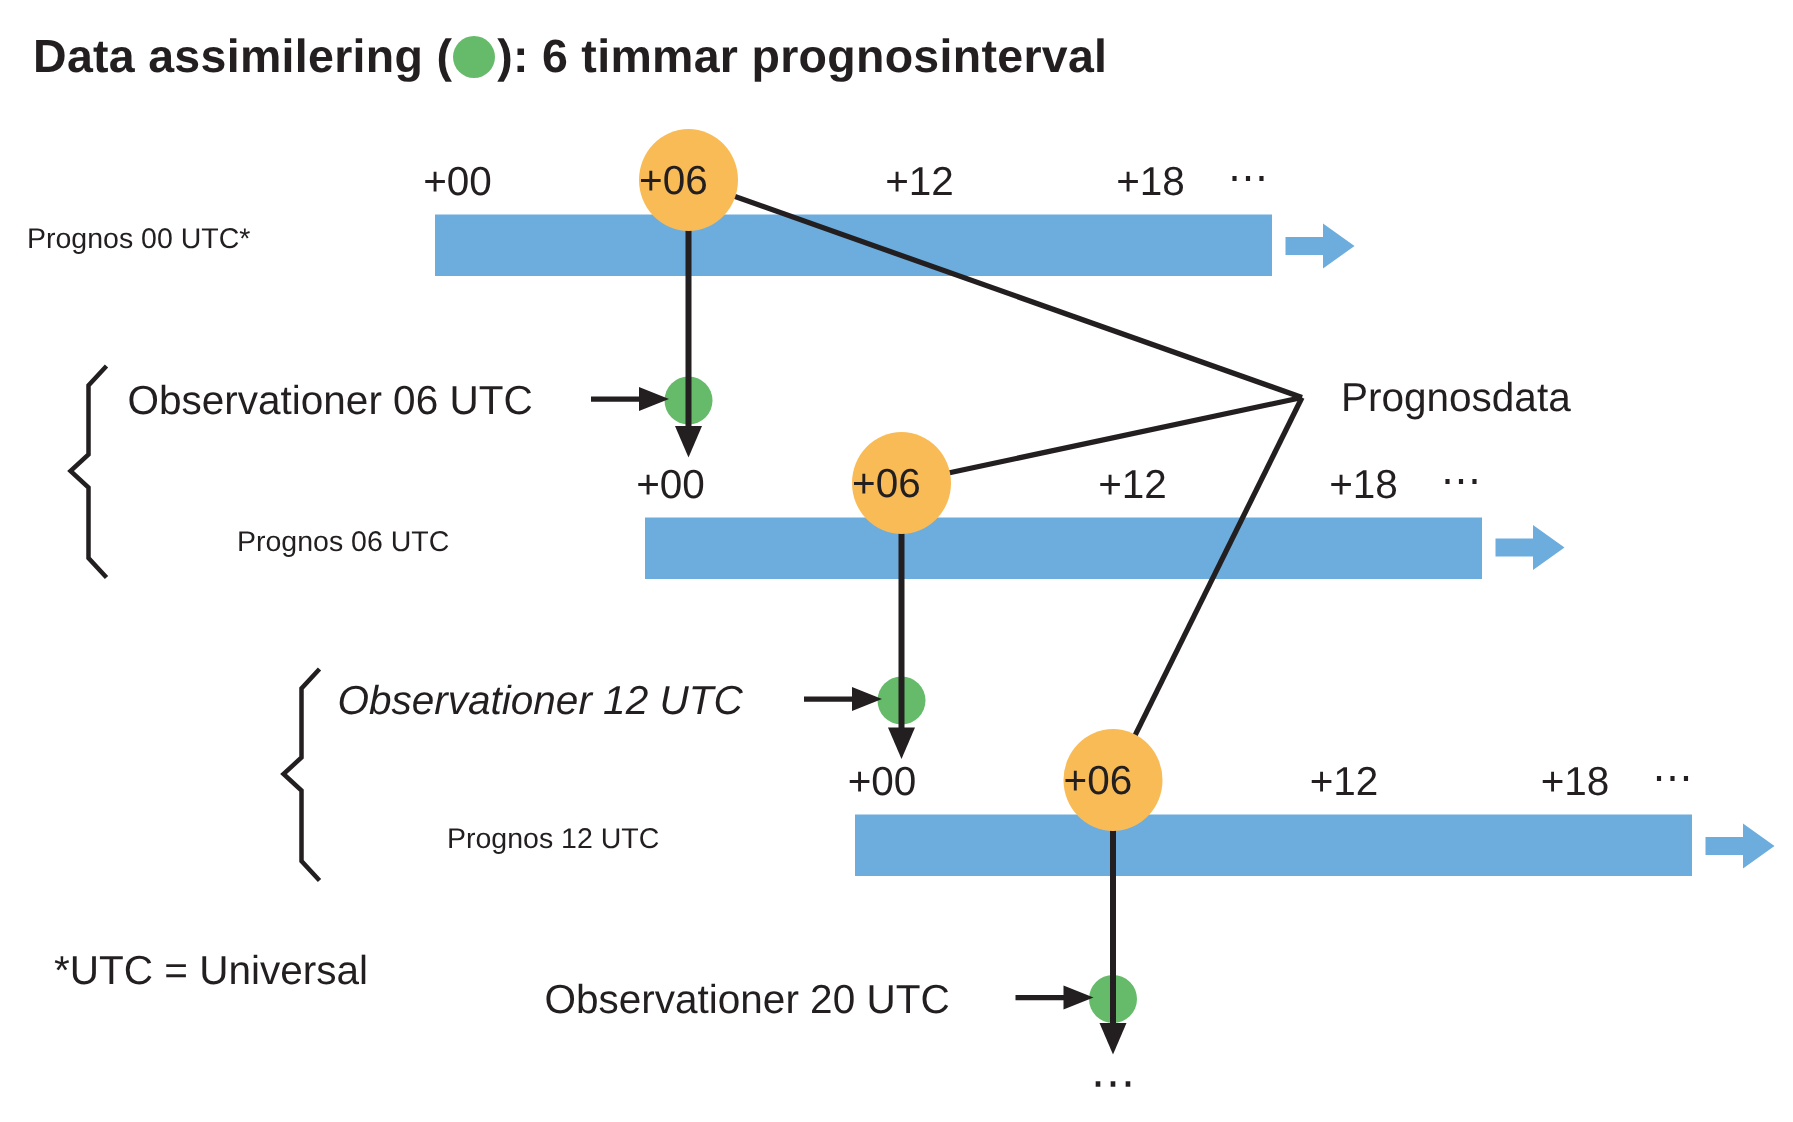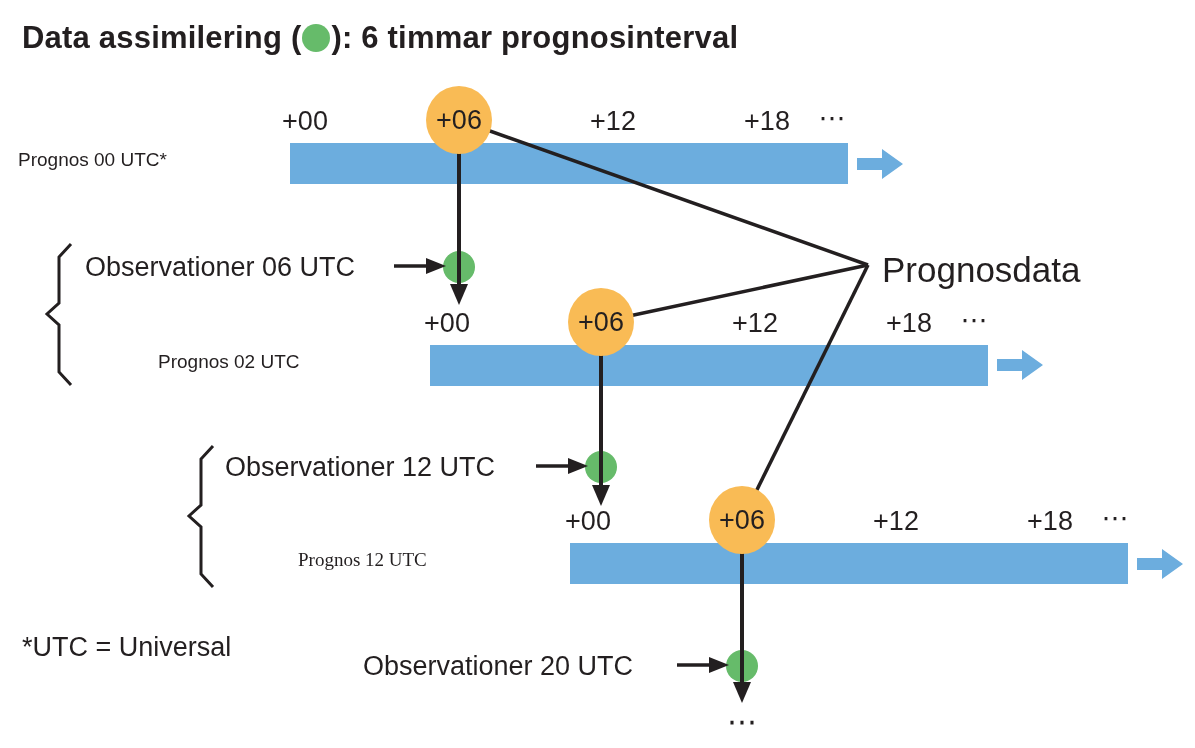--- a/index.html
+++ b/index.html
@@ -21,29 +21,29 @@
     width:558px; height:41px; background:var(--bar-blue); z-index:1;
   }
   .row-label { font-size:19px; white-space:nowrap; z-index:5; }
   .tick {
     font-size:27px; transform:translateX(-50%); white-space:nowrap; z-index:5;
   }
   .more { font-size:27px; letter-spacing:2px; }
   .assim-circle {
     width:66px; height:68px; border-radius:50%;
     background:var(--assimilation-orange);
-    display:flex; align-items:center; justify-content:center;
+    display:flex; align-items:center; justify-content:flex-start;
     font-size:27px; z-index:4;
   }
   .obs-dot {
     width:32px; height:32px; border-radius:50%;
     background:var(--observation-green); z-index:2;
   }
   .obs-label { font-size:27px; white-space:nowrap; z-index:5; }
-  .prognosdata { font-size:35px; white-space:nowrap; z-index:5; }
+  .prognosdata { font-size:27px; white-space:nowrap; z-index:5;margin-left:12px; }
   .footnote { font-size:27px; line-height:34px; z-index:5; }
   .cont-ellipsis { font-size:30px; transform:translateX(-50%); z-index:5; }
   svg.overlay { position:absolute; left:0; top:0; z-index:3; pointer-events:none; }
   .vline   { stroke:var(--ink); stroke-width:4; }
   .dline   { stroke:var(--ink); stroke-width:3.5; }
   .aline   { stroke:var(--ink); stroke-width:3.5; }
   .ahead   { fill:var(--ink); }
   .brace   { fill:none; stroke:var(--ink); stroke-width:3; stroke-linejoin:miter; }
   .blue-arrow { fill:var(--bar-blue); }
 </style>
@@ -54,22 +54,22 @@
 
   <div class="abs title">
     <span>Data assimilering (</span><span class="title-dot"></span><span>): 6 timmar prognosinterval</span>
   </div>
 
   <div class="abs bar" style="left:290px; top:143px;"></div>
   <div class="abs bar" style="left:430px; top:345px;"></div>
   <div class="abs bar" style="left:570px; top:543px;"></div>
 
   <div class="abs row-label" style="left:18px;  top:149px;">Prognos 00 UTC*</div>
-  <div class="abs row-label" style="left:158px; top:351px;">Prognos 02 UTC</div>
-  <div class="abs row-label" style="left:298px; top:549px;font-family:Liberation Serif, serif;">Prognos 12 UTC</div>
+  <div class="abs row-label" style="left:158px; top:351px;">Prognos 06 UTC</div>
+  <div class="abs row-label" style="left:298px; top:549px;">Prognos 12 UTC</div>
 
   <div class="abs tick" style="left:305px; top:106px;">+00</div>
   <div class="abs tick" style="left:613px; top:106px;">+12</div>
   <div class="abs tick" style="left:767px; top:106px;">+18</div>
   <div class="abs tick more" style="left:833px; top:102px;">⋯</div>
 
   <div class="abs tick" style="left:447px; top:308px;">+00</div>
   <div class="abs tick" style="left:755px; top:308px;">+12</div>
   <div class="abs tick" style="left:909px; top:308px;">+18</div>
   <div class="abs tick more" style="left:975px; top:304px;">⋯</div>
@@ -127,24 +127,24 @@
     <span>+06</span>
   </div>
   <div class="abs assim-circle" style="left:568px; top:288px;">
     <span>+06</span>
   </div>
   <div class="abs assim-circle" style="left:709px; top:486px;">
     <span>+06</span>
   </div>
 
   <div class="abs obs-label" style="left:85px;  top:252px;text-align:right;">Observationer 06 UTC</div>
-  <div class="abs obs-label" style="left:225px; top:452px;">Observationer 12 UTC</div>
+  <div class="abs obs-label" style="left:225px; top:452px;font-style:italic;">Observationer 12 UTC</div>
   <div class="abs obs-label" style="left:363px; top:651px;">Observationer 20 UTC</div>
 
   <div class="abs prognosdata" style="left:882px; top:250px;">Prognosdata</div>
 
   <div class="abs cont-ellipsis" style="left:742px; top:704px;">⋯</div>
 
-  <div class="abs footnote" style="left:22px; top:630px;">
+  <div class="abs footnote" style="left:36px; top:630px;">
     <div>*UTC = Universal</div>
   </div>
 
 </div>
 
 </body></html>

